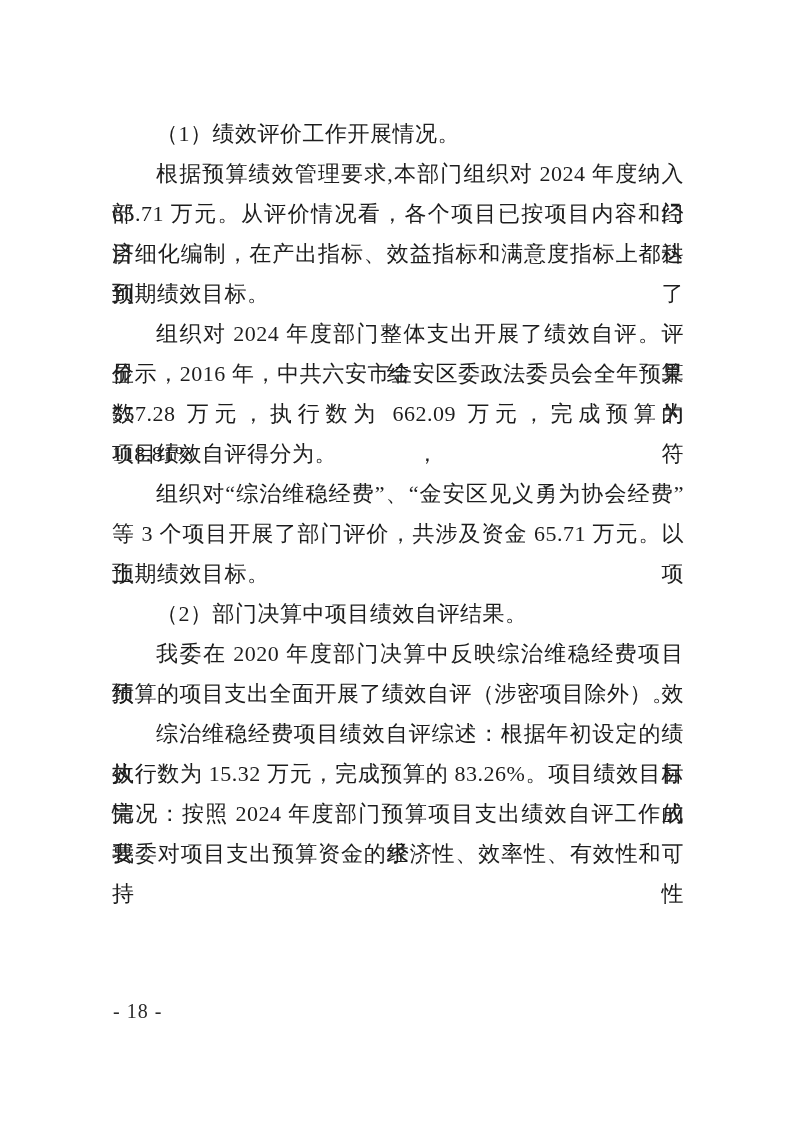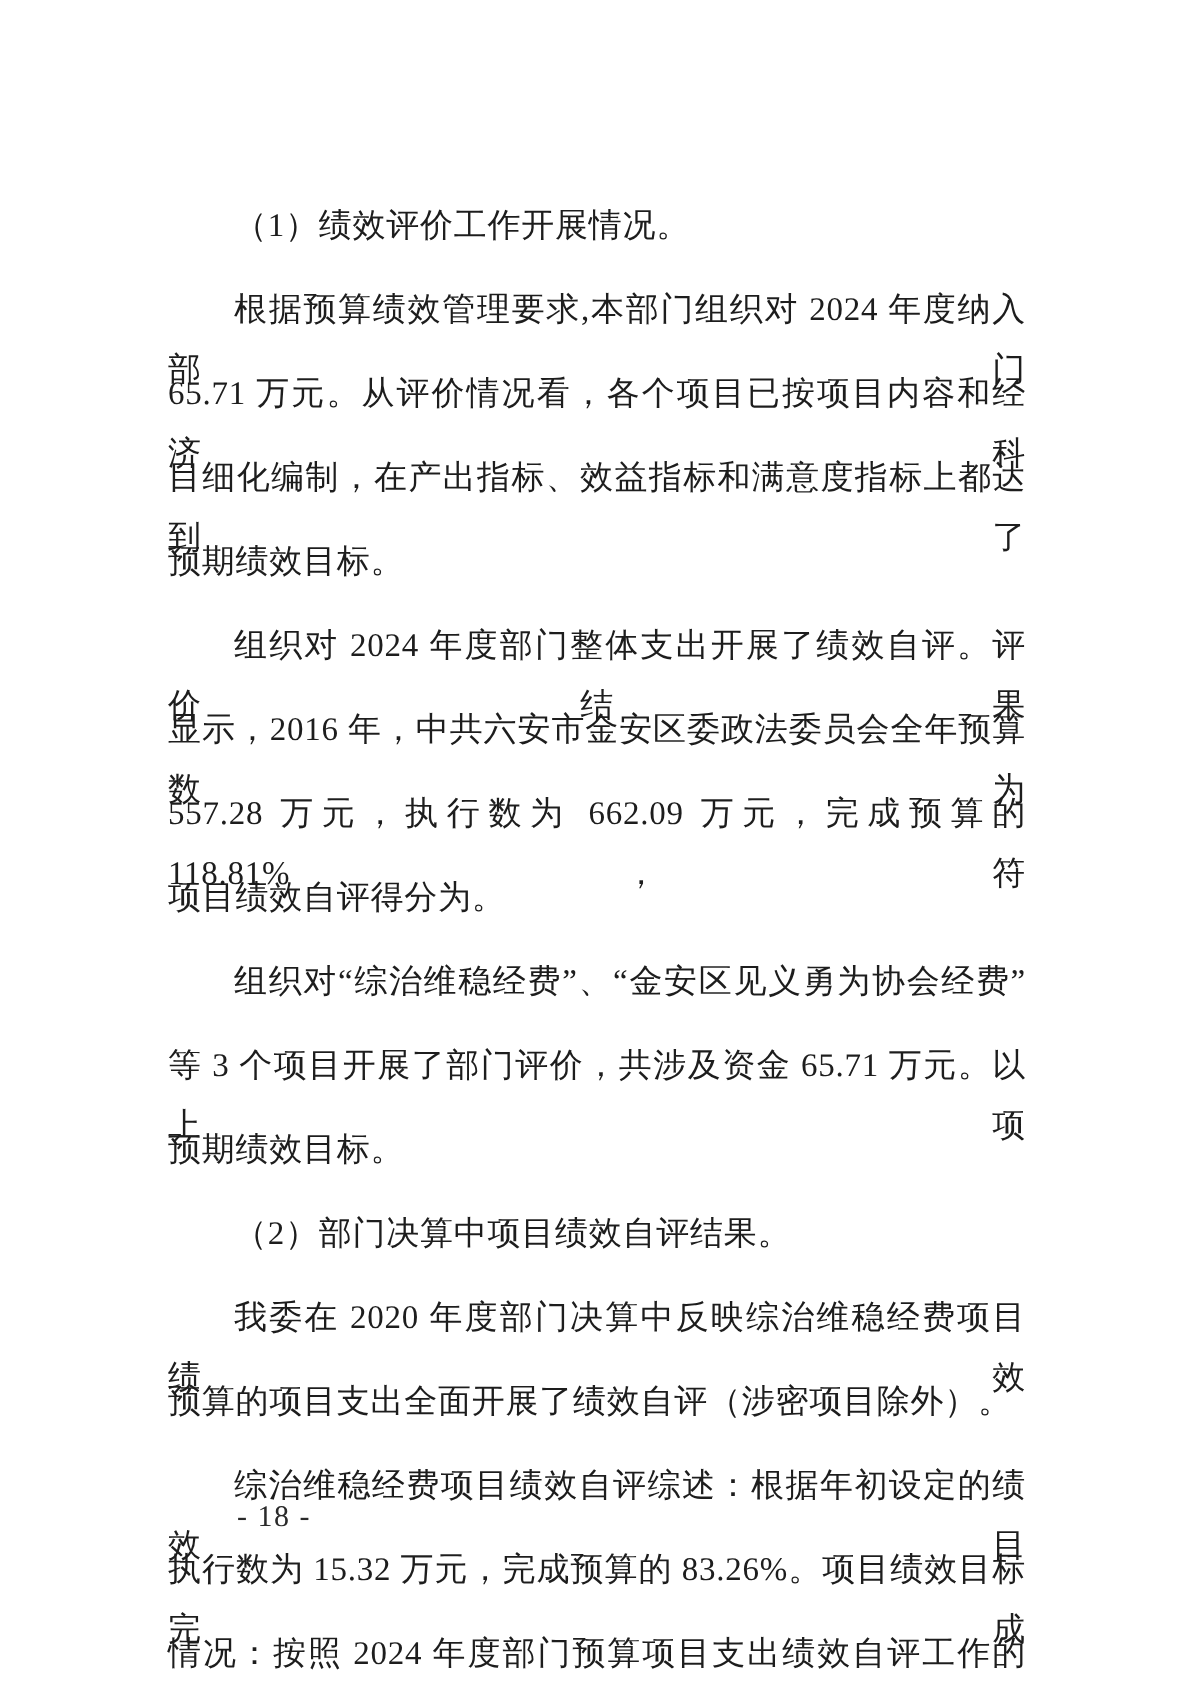--- a/index.html
+++ b/index.html
@@ -23,40 +23,38 @@
     width: 572px;
     color: #1d1d1d;
   }
   .line {
     height: 40px;
     line-height: 40px;
     font-size: 22px;
     letter-spacing: 0.5px;
     white-space: normal;
     text-align: left;
-    margin-top: 16px;
   }
   .fill {
     text-align: justify;
     text-align-last: justify;
     text-justify: inter-character;
   }
   .indent {
     text-indent: 44px;
   }
   .footer {
     position: absolute;
     left: 113px;
     top: 998px;
     height: 26px;
     line-height: 26px;
     font-size: 20px;
     letter-spacing: 1px;
     color: #2a2a2a;
-    margin-left: 45px;
   }
 </style>
 </head>
 <body>
 
 <div class="page">
   <div class="content">
 
     <div class="line indent">（1）绩效评价工作开展情况。</div>
 

